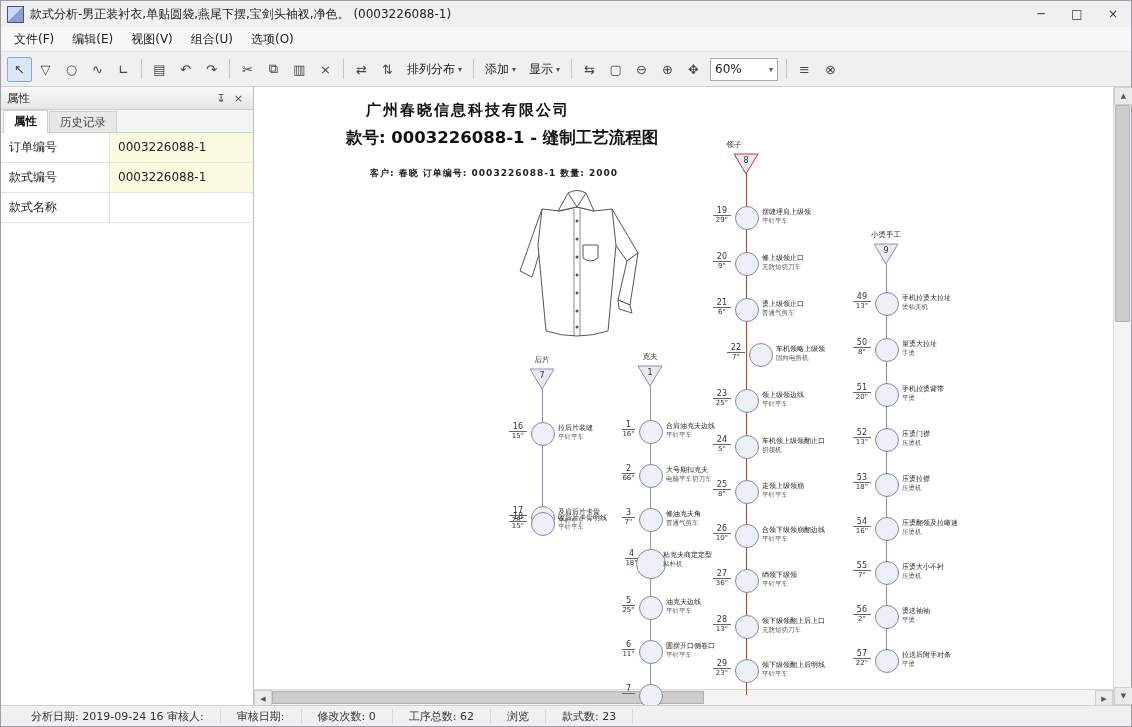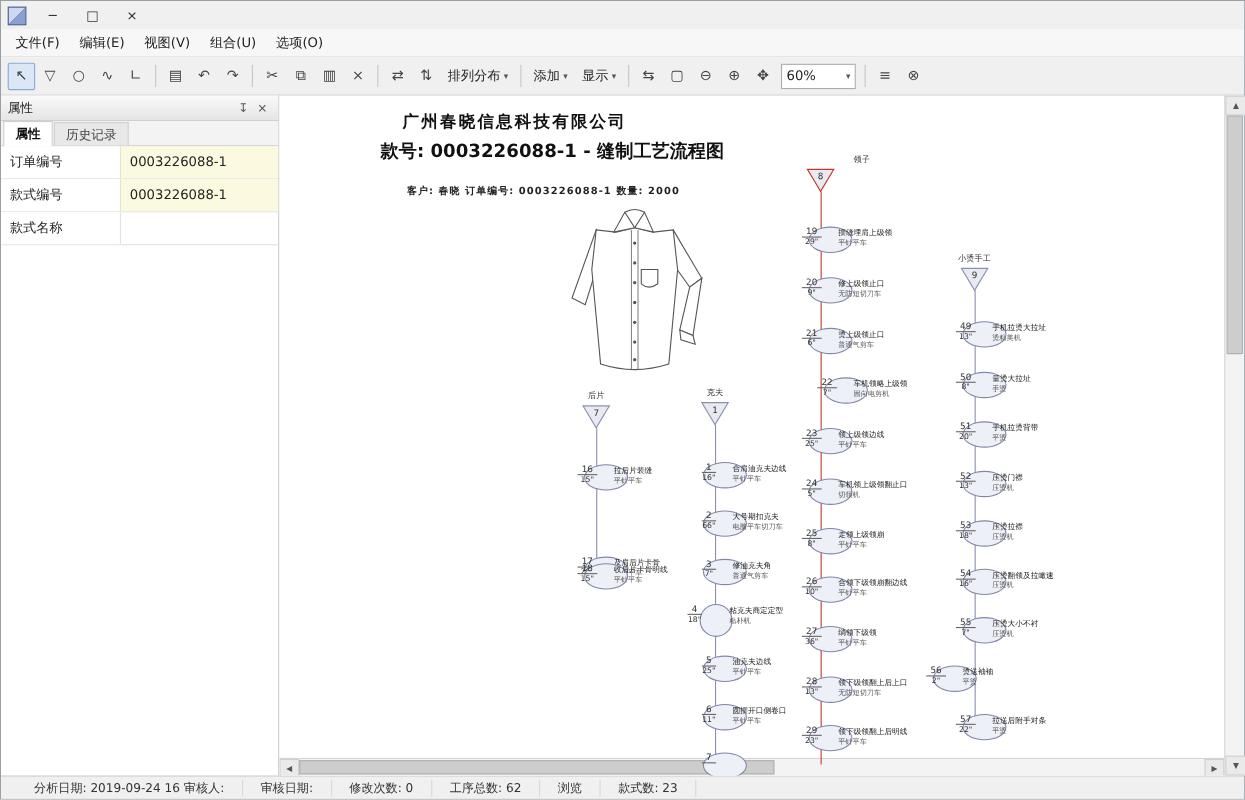--- a/index.html
+++ b/index.html
@@ -45,21 +45,21 @@
   .doc-title{position:absolute;left:92px;top:40px;font-size:16.5px;font-weight:bold;color:#111}
   .doc-meta{position:absolute;left:116px;top:80px;font-size:9px;color:#222;font-weight:bold;letter-spacing:1px}
   .shirt{position:absolute;left:226px;top:96px}
   .info-box{position:absolute;left:612px;top:28px;width:154px;background:#d9d9ef;border:1px solid #9a9ac4;padding:5px 7px;color:#54407a}
   .iline{font-size:7.5px;line-height:11px;white-space:nowrap;overflow:hidden}
 
   
   .fline{position:absolute;width:1px}
   .flabel{position:absolute;width:90px;text-align:center;font-size:7.5px;color:#333}
   .ftri{position:absolute;overflow:visible}
-  .fnode{position:absolute;width:38px;height:22px}
+  .fnode{position:absolute;width:22px;height:22px}
   .fnode.big{width:28px;height:28px}
   .fcircle{width:100%;height:100%;border-radius:50%;border:1px solid #8087a8;background:#eef0f8}
   .ffrac{position:absolute;right:26px;top:0;text-align:center;color:#333}
   .fnum{font-size:8px;line-height:9px;border-bottom:1px solid #666;padding:0 4px}
   .ftime{font-size:7px;line-height:9px}
   .ftext{position:absolute;left:27px;top:2px;white-space:nowrap}
   .fop{font-size:7px;line-height:8.5px;color:#222}
   .fmach{font-size:6.5px;line-height:8.5px;color:#555}
 
   
@@ -77,20 +77,21 @@
   .sseg{padding:0 16px;border-right:1px solid #d8d8d8;white-space:nowrap}
   .sseg:first-child{padding-left:30px}
 </style>
 </head>
 <body>
 
 <div class="window">
 
   <div class="titlebar">
     <div class="app-icon"></div>
+    <div class="title-text">款式分析-男正装衬衣,单贴圆袋,燕尾下摆,宝剑头袖衩,净色。    (0003226088-1)</div>
     <div class="win-controls">
       <div class="win-btn">─</div>
       <div class="win-btn">□</div>
       <div class="win-btn">×</div>
     </div>
   </div>
 
   <div class="menubar">
       <div class="menu-item">文件(F)</div>
       <div class="menu-item">编辑(E)</div>
@@ -327,21 +328,21 @@
             <div class="fnum">7</div>
             <div class="ftime"></div>
           </div>
           <div class="fcircle"></div>
           <div class="ftext">
             <div class="fop"></div>
             <div class="fmach"></div>
           </div>
         </div>
         <div class="fline" style="left: 492px; top: 87px; height: 521px; background: rgb(192, 57, 43);"></div>
-        <div class="flabel" style="left: 447px; top: 53px; text-align: right;">领子</div>
+        <div class="flabel" style="left: 435px; top: 53px;">领子</div>
         <svg width="26" height="22" class="ftri" style="left: 479px; top: 66px;">
           <polygon points="1,1 25,1 13,21" fill="#e9e9f2" stroke="#c0392b"></polygon>
           <text x="13" y="10" text-anchor="middle" font-size="8" fill="#333">8</text>
         </svg>
         <div class="fnode" style="left: 481px; top: 119px;">
           <div class="ffrac">
             <div class="fnum">19</div>
             <div class="ftime">29"</div>
           </div>
           <div class="fcircle"></div>
@@ -536,21 +537,21 @@
           <div class="ffrac">
             <div class="fnum">55</div>
             <div class="ftime">7"</div>
           </div>
           <div class="fcircle"></div>
           <div class="ftext">
             <div class="fop">压烫大小不衬</div>
             <div class="fmach">压烫机</div>
           </div>
         </div>
-        <div class="fnode" style="left: 594px; top: 518px;">
+        <div class="fnode" style="left: 621px; top: 518px;">
           <div class="ffrac">
             <div class="fnum">56</div>
             <div class="ftime">2"</div>
           </div>
           <div class="fcircle"></div>
           <div class="ftext">
             <div class="fop">烫送袖袖</div>
             <div class="fmach">平烫</div>
           </div>
         </div>

